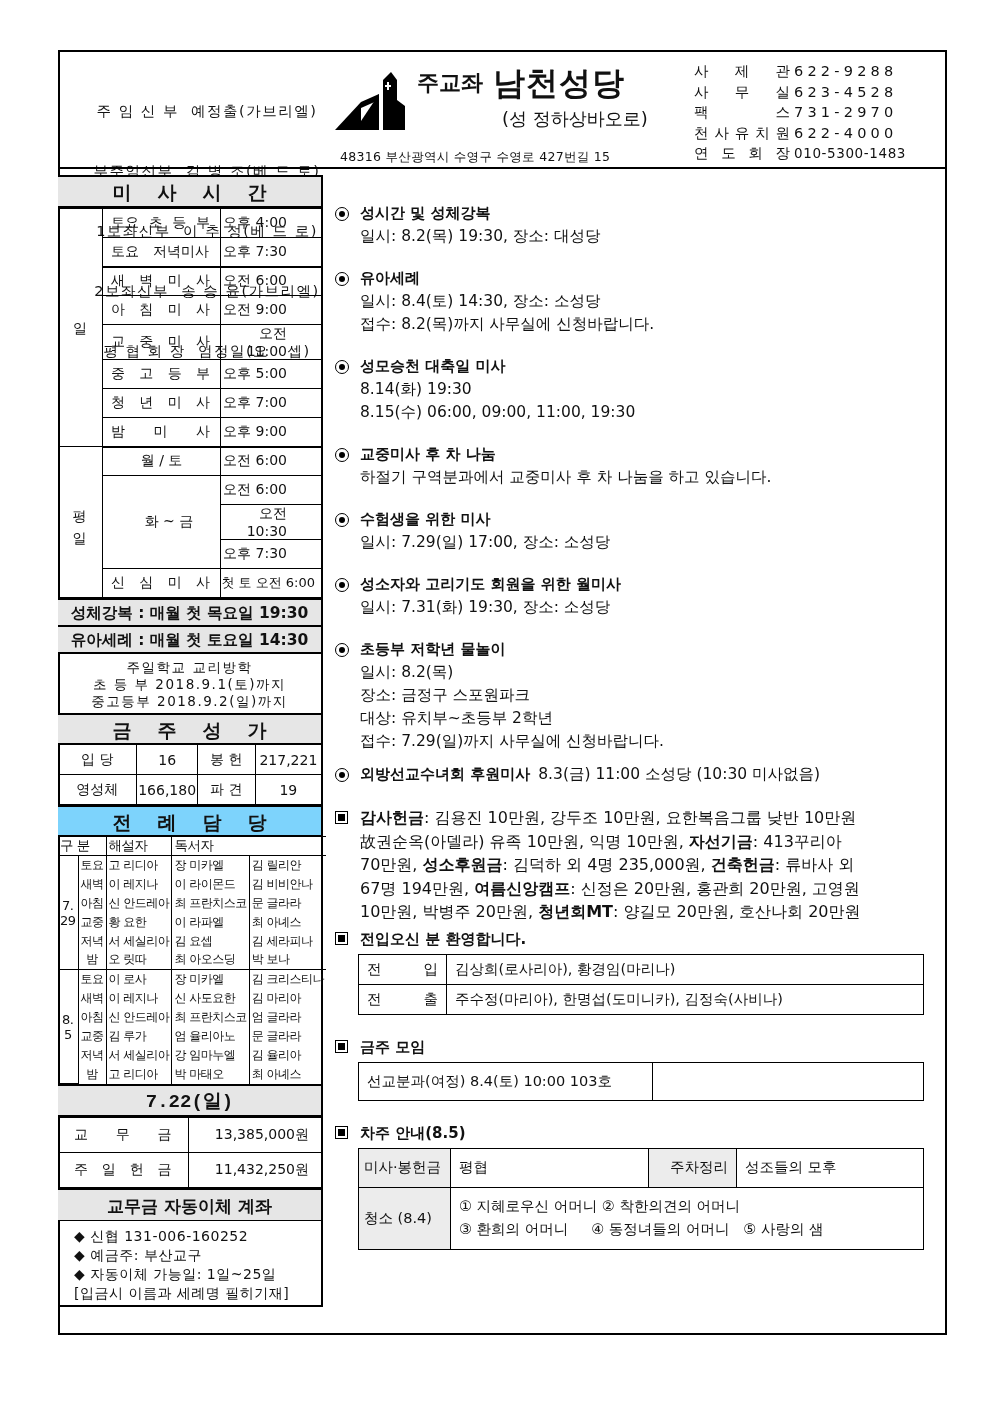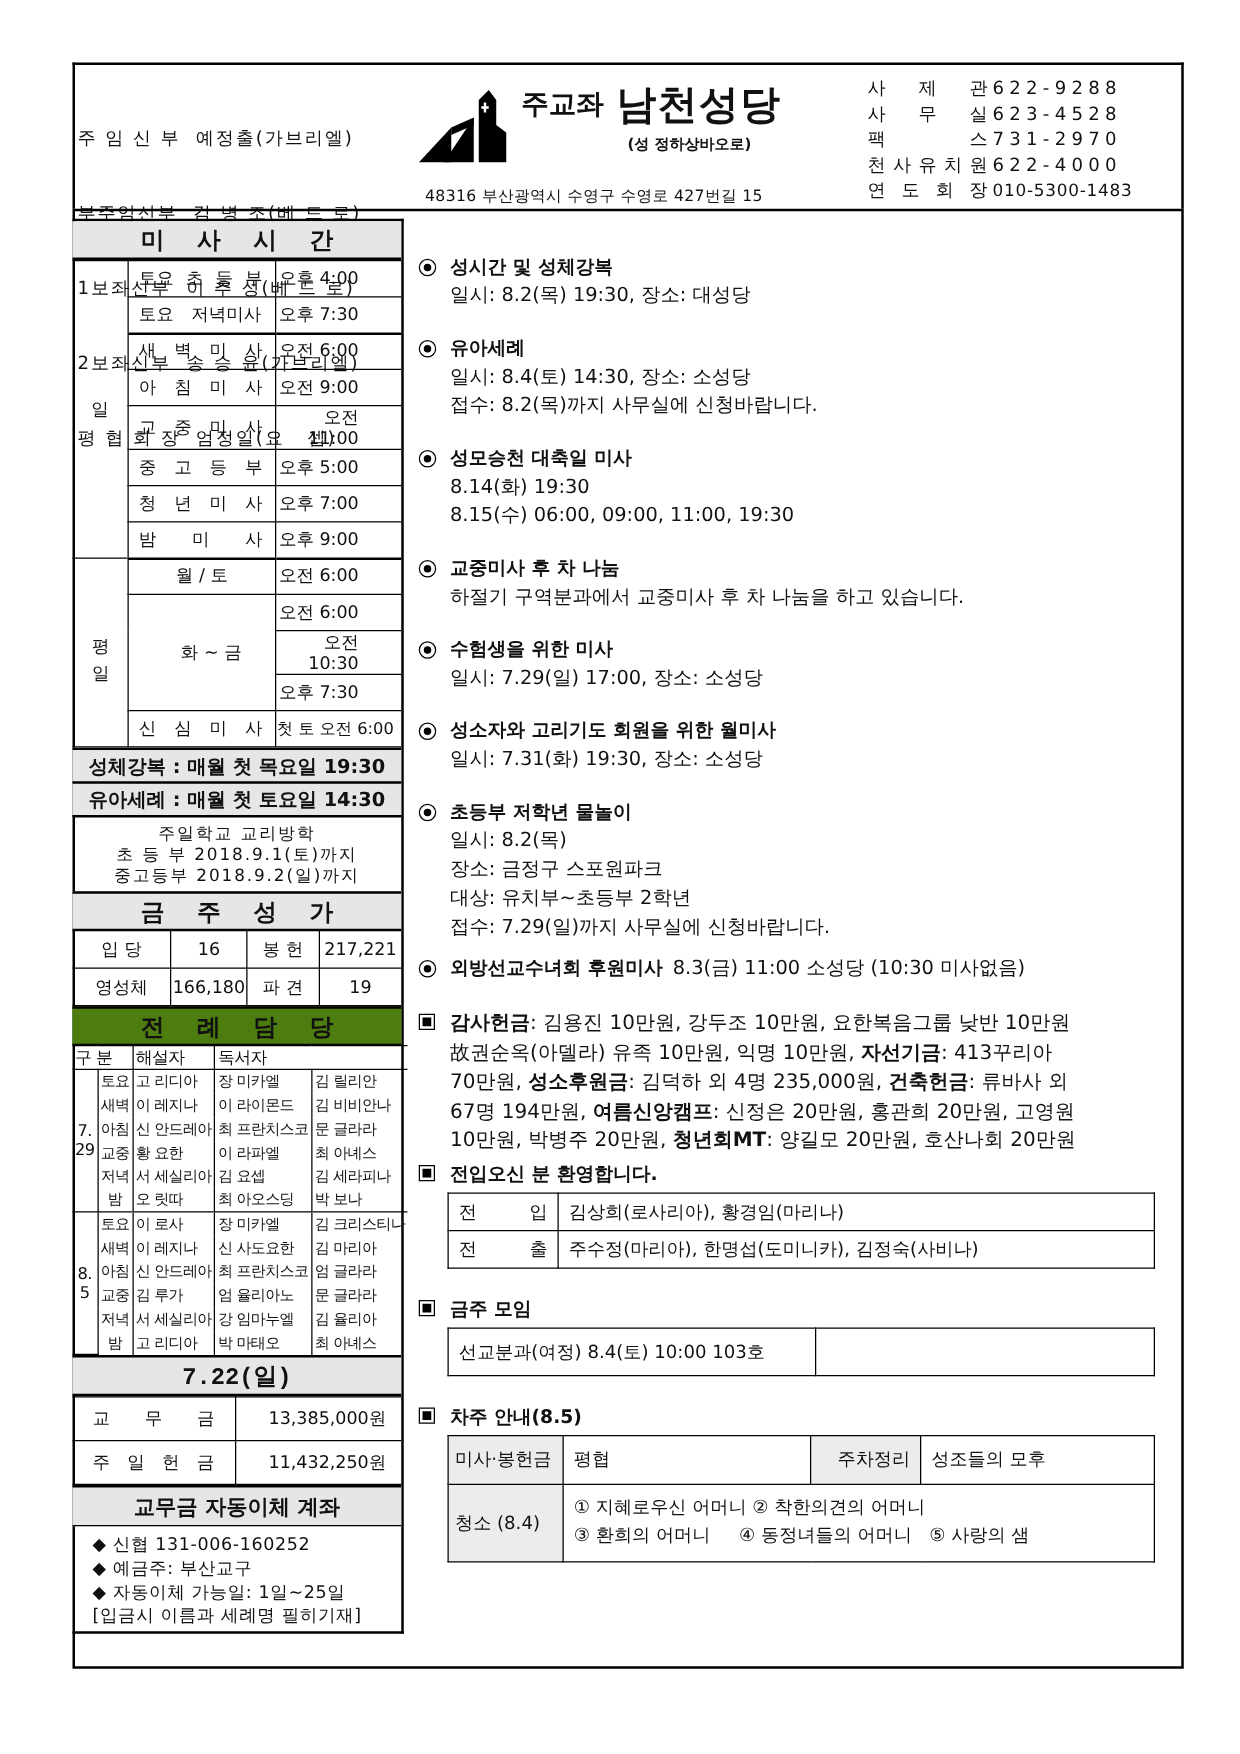--- a/index.html
+++ b/index.html
@@ -3,28 +3,28 @@
 <meta charset="utf-8">
 <style>
   * { box-sizing: border-box; margin: 0; padding: 0; }
   html, body { width: 992px; height: 1403px; background: #ffffff; }
   body { position: relative; font-family: "DejaVu Sans", "Liberation Sans", sans-serif; color: #111; font-size: 15px; }
 
   .page { position: absolute; left: 58px; top: 50px; width: 889px; height: 1285px; }
 
   
   .header { position: absolute; left: 0; top: 0; width: 889px; height: 117px; border: 2px solid #000; border-bottom: none; }
-  .staff { position: absolute; left: 2px; top: 9px; width: 262px; font-size: 14.5px; line-height: 20px; letter-spacing: 1.5px; white-space: pre; }
+  .staff { position: absolute; left: 16px; top: 9px; width: 262px; font-size: 14.5px; line-height: 20px; letter-spacing: 1.5px; white-space: pre; text-align: center; }
   .staff div { height: 20px; }
   .logo-area { position: absolute; left: 272px; top: 0; width: 360px; height: 117px; }
   .logo-svg { position: absolute; left: 3px; top: 14px; width: 78px; height: 64px; }
   .title { position: absolute; left: 85px; top: 10px; font-weight: bold; white-space: nowrap; }
   .title .small { font-size: 22px; font-family: "DejaVu Sans", sans-serif; vertical-align: 4px; }
   .title .big { font-size: 32px; margin-left: 10px; letter-spacing: 1px; }
-  .patron { position: absolute; left: 170px; top: 55px; font-size: 12px; font-weight: bold; white-space: nowrap; }
+  .patron { position: absolute; left: 170px; top: 55px; font-size: 18px; font-weight: normal; white-space: nowrap; }
   .address { position: absolute; left: 8px; top: 97px; font-size: 12.5px; white-space: nowrap; letter-spacing: 0.3px; }
   .contacts { position: absolute; left: 634px; top: 9px; width: 250px; font-size: 14.5px; line-height: 20.5px; }
   .contact-row { display: flex; height: 20.5px; }
   .contact-label { width: 100px; display: flex; justify-content: space-between; padding-right: 4px; }
   .contact-label span { display: inline-block; }
   .contact-value { letter-spacing: 4.2px; }
   .contact-value.small { letter-spacing: 0.6px; font-size: 13.5px; }
 
   
   .frame { position: absolute; left: 0; top: 117px; width: 889px; height: 1168px; border: 2px solid #000; }
@@ -295,21 +295,21 @@
       </tr>
       <tr>
         <td>영성체</td>
         <td>166,180</td>
         <td>파  견</td>
         <td>19</td>
       </tr>
     </tbody>
       </table>
 
-    <div class="box-head" style="border-top:2px solid #000;border-bottom:1px solid #000;background:#4d7c0f">전례담당</div>
+    <div class="box-head" style="border-top:2px solid #000;border-bottom:1px solid #000;background:#7dd3fc">전례담당</div>
     <table class="liturgy">
       <tbody>
           <tr class="hdr">
         <td colspan="2" style="width:50px">구 분</td>
         <td style="width:64px">해설자</td>
         <td colspan="2">독서자</td>
       </tr>
       <tr>
         <td class="dt" rowspan="6" style="width:22px"><span>7.</span><br><span>29</span></td>
         <td class="nb" style="width:28px">토요</td>

